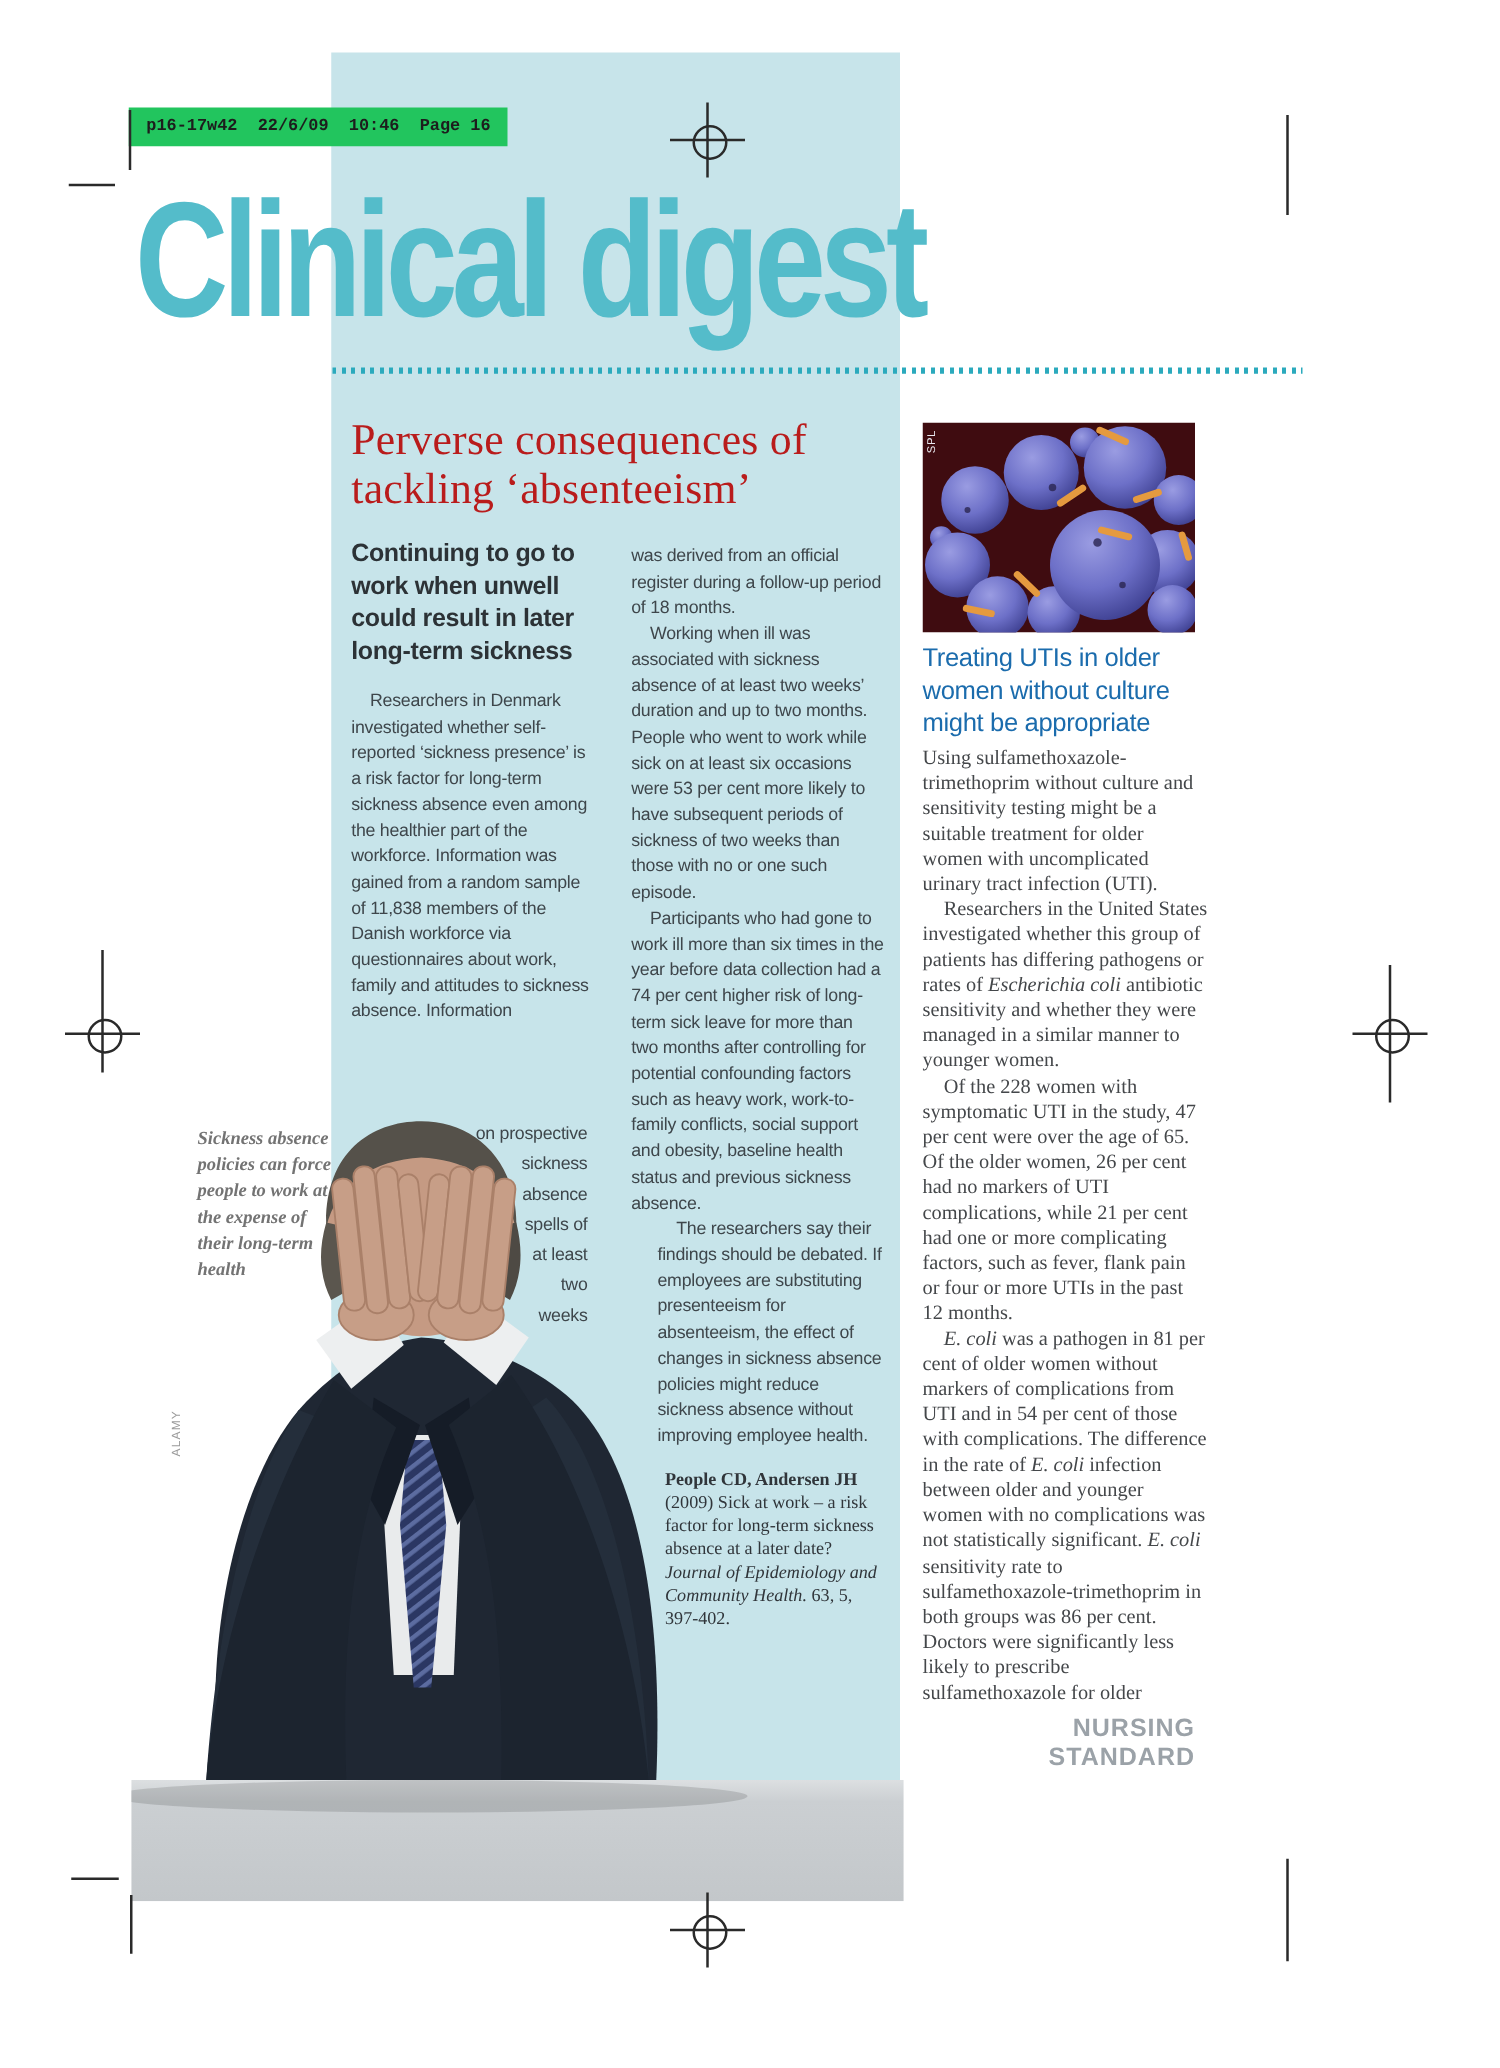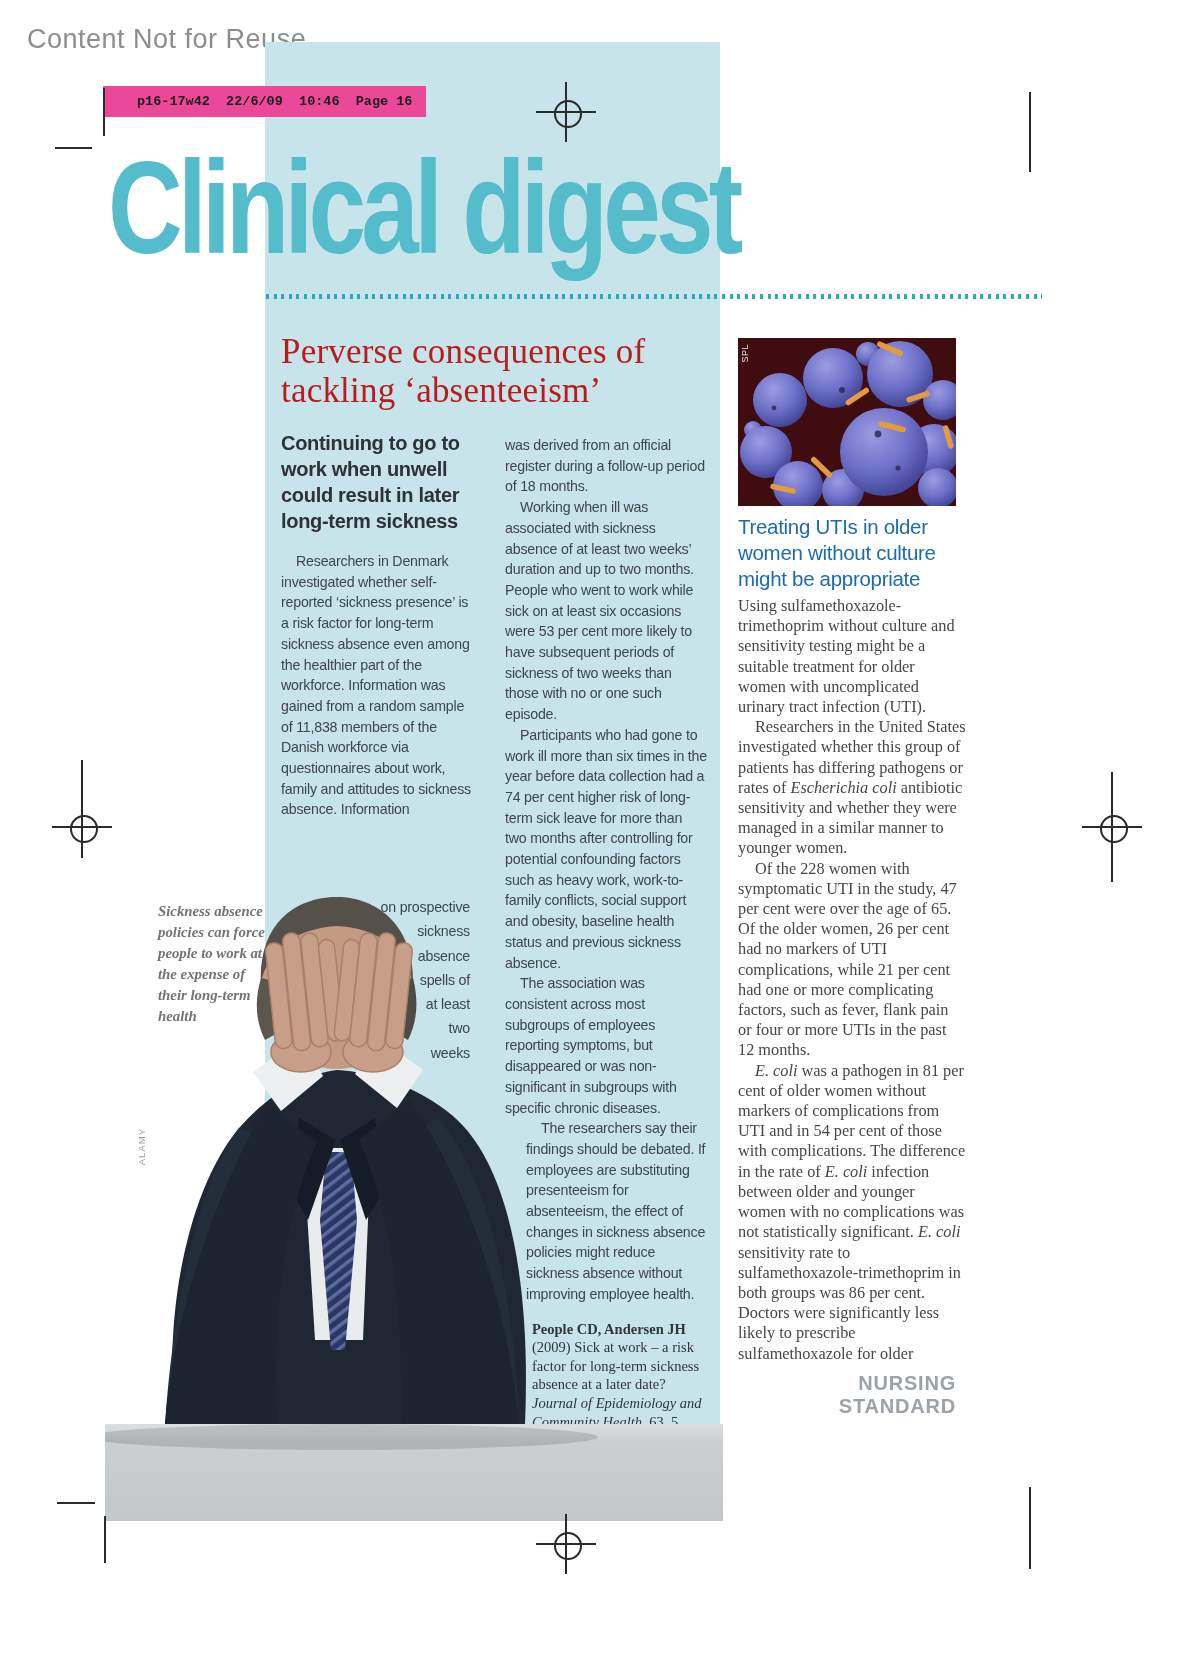--- a/index.html
+++ b/index.html
@@ -1,21 +1,21 @@
 <!DOCTYPE html>
 <html><head>
 <meta charset="utf-8">
 <style>
   html,body{margin:0;padding:0;background:#ffffff;}
   .page{position:relative;width:1200px;height:1654px;background:#fff;overflow:hidden;
         font-family:"Liberation Sans",sans-serif;}
   
   .watermark{position:absolute;left:27px;top:24px;font-size:27px;color:#8d8d8d;letter-spacing:.5px;}
-  .proof-box{position:absolute;left:103px;top:86px;width:303px;height:31px;background:#ec4899;z-index:6;
-             display:flex;align-items:center;padding-left:20px;}
+  .proof-box{position:absolute;left:103px;top:86px;width:303px;height:31px;background:#22c55e;z-index:6;
+             display:flex;align-items:center;}
   .proof-box span{font-family:"Liberation Mono","DejaVu Sans Mono",monospace;font-weight:bold;
                   font-size:13.5px;color:#1d1d1d;padding-left:14px;white-space:pre;}
   
   .mark{position:absolute;background:#2a2a2a;z-index:7;}
   .reg{position:absolute;width:24px;height:24px;border:2px solid #2a2a2a;border-radius:50%;
        background:transparent;z-index:7;}
   
   .teal-block{position:absolute;left:265px;top:42px;width:455px;height:1404px;background:#c7e4ea;}
   .masthead{position:absolute;left:108px;top:142px;margin:0;z-index:2;color:#54bcca;
             font-weight:bold;font-size:131px;letter-spacing:-6px;white-space:nowrap;
@@ -56,21 +56,20 @@
             color:#44474a;}
   .uti-body .para.ind{text-indent:17px;}
   .journal-footer{position:absolute;left:738px;top:1372px;width:218px;z-index:3;text-align:right;
                   font-weight:bold;font-size:20px;color:#9ba2a8;letter-spacing:.8px;}
 </style>
 </head>
 <body>
 
 <div class="page">
 
-  <div class="watermark">Content Not for Reuse</div>
 
   <div class="mark" style="left:103px;top:88px;width:2px;height:48px;"></div>
   <div class="mark" style="left:55px;top:147px;width:37px;height:2px;"></div>
   <div class="mark" style="left:1029px;top:92px;width:2px;height:80px;"></div>
   <div class="reg" style="left:554px;top:100px;"></div>
   <div class="mark" style="left:536px;top:111px;width:60px;height:2px;"></div>
   <div class="mark" style="left:565px;top:82px;width:2px;height:60px;"></div>
   <div class="reg" style="left:70px;top:815px;"></div>
   <div class="mark" style="left:52px;top:826px;width:60px;height:2px;"></div>
   <div class="mark" style="left:81px;top:760px;width:2px;height:98px;"></div>
@@ -110,21 +109,20 @@
       <div>absence</div>
       <div>spells of</div>
       <div>at least</div>
       <div>two</div>
       <div>weeks</div>
     </div>
   <div class="bodycol col2">
       <p class="para"><span>was derived from an official register during a follow-up period of 18 months.</span></p>
       <p class="para ind"><span>Working when ill was associated with sickness absence of at least two weeks’ duration and up to two months. People who went to work while sick on at least six occasions were 53 per cent more likely to have subsequent periods of sickness of two weeks than those with no or one such episode.</span></p>
       <p class="para ind"><span>Participants who had gone to work ill more than six times in the year before data collection had a 74 per cent higher risk of long-term sick leave for more than two months after controlling for potential confounding factors such as heavy work, work-to-family conflicts, social support and obesity, baseline health status and previous sickness absence.</span></p>
-      <p class="para ind"><span>The association was consistent across most subgroups of employees reporting symptoms, but disappeared or was non-significant in subgroups with specific chronic diseases.</span></p>
       <p class="para ind wrapped"><span>The researchers say their findings should be debated. If employees are substituting presenteeism for absenteeism, the effect of changes in sickness absence policies might reduce sickness absence without improving employee health.</span></p>
       <p class="para cite"><span style="font-weight: bold;">People CD, Andersen JH</span><span> (2009) Sick at work – a risk factor for long-term sickness absence at a later date? </span><span style="font-style: italic;">Journal of Epidemiology and Community Health.</span><span> 63, 5, 397-402.</span></p>
     </div>
 
   <div class="caption">Sickness absence policies can force people to work at the expense of their long-term health</div>
   <div class="alamy">ALAMY</div>
 
   <svg class="man-photo" width="618" height="631" viewBox="0 0 618 631">
     <defs>
       <pattern id="tieStripes" width="9" height="9" patternUnits="userSpaceOnUse" patternTransform="rotate(52)">

